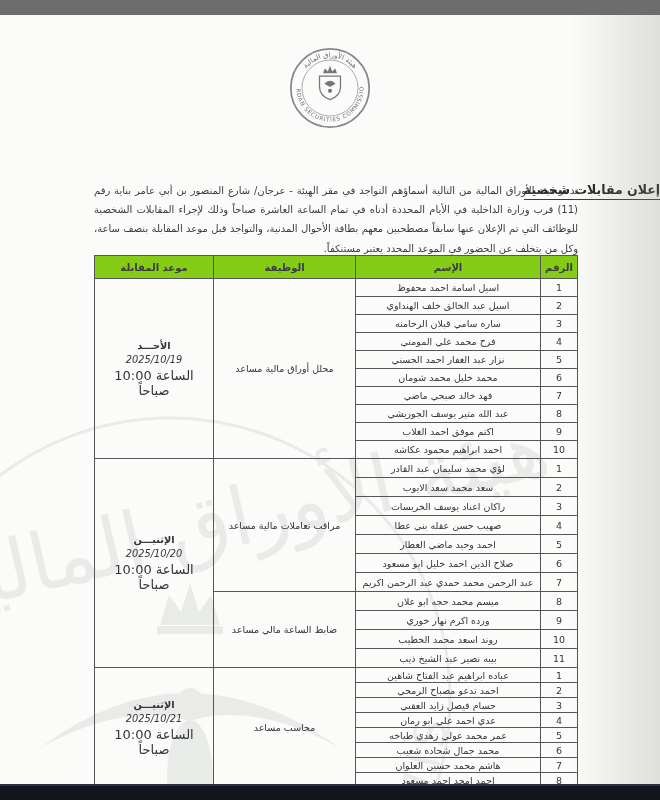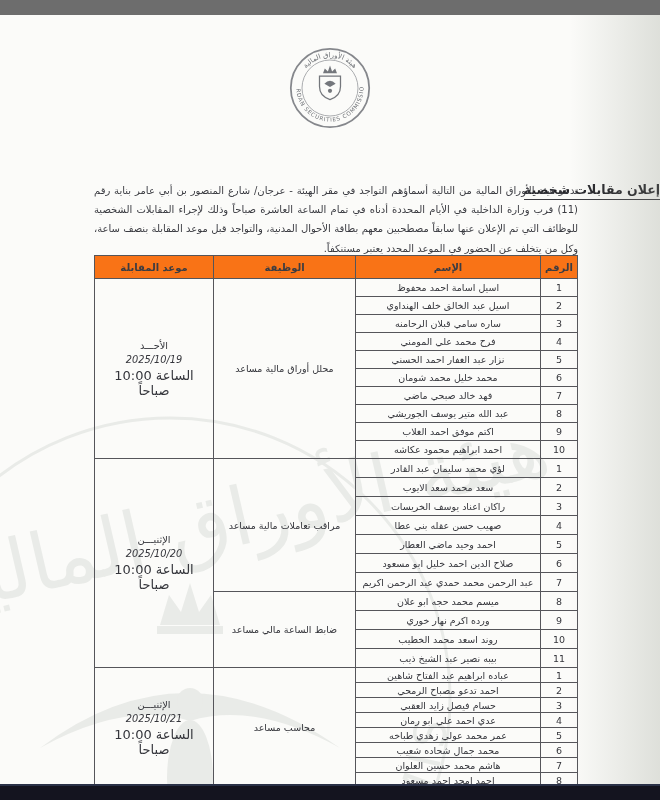--- a/index.html
+++ b/index.html
@@ -18,30 +18,30 @@
   .seal-en{font-size:8px;letter-spacing:1.2px;fill:#6e7176;}
 
   .doc-title{position:absolute;top:133px;left:0;width:660px;text-align:right;z-index:1;margin-top:46px;}
   .doc-title span{display:inline-block;font-size:12.5px;font-weight:bold;color:#26262b;border-bottom:1.6px solid #3a3a40;padding-bottom:2px;}
 
   .intro{position:absolute;top:171px;right:82px;width:484px;direction:rtl;text-align:justify;font-size:10px;line-height:1.92;color:#3a3b41;z-index:1;}
 
   
   .tbl{position:absolute;top:255px;right:82px;width:483px;border-collapse:collapse;direction:rtl;z-index:1;table-layout:fixed;}
   .tbl th,.tbl td{border:1px solid #55555a;text-align:center;vertical-align:middle;color:#34353b;overflow:hidden;}
-  .tbl th{height:20px;background:#f97316;font-size:10px;font-weight:bold;color:#3b3c42;}
+  .tbl th{height:20px;background:#84cc16;font-size:10px;font-weight:bold;color:#3b3c42;}
   .tbl td{font-size:9.5px;padding:0 3px;background:transparent;}
   .col-num{width:37px;}
   .col-name{width:185px;}
   .col-pos{width:142px;}
   .col-appt{width:119px;}
   tr.g0 td{height:17px;}
   tr.g1 td{height:18px;margin-top:44px;}
   tr.g2 td{height:14px;}
-  .appt-day{font-size:9.8px;margin-bottom:3px;}
+  .appt-day{font-size:9.8px;margin-bottom:3px;font-weight:bold;}
   .appt-date{direction:ltr;font-size:9.8px;margin-bottom:3px;font-style:italic;}
   .appt-time{font-size:13px;}
   .pos-cell{font-size:9.8px;}
 </style>
 </head>
 <body>
 
 <div class="screen">
 
   <div class="top-band"></div>

